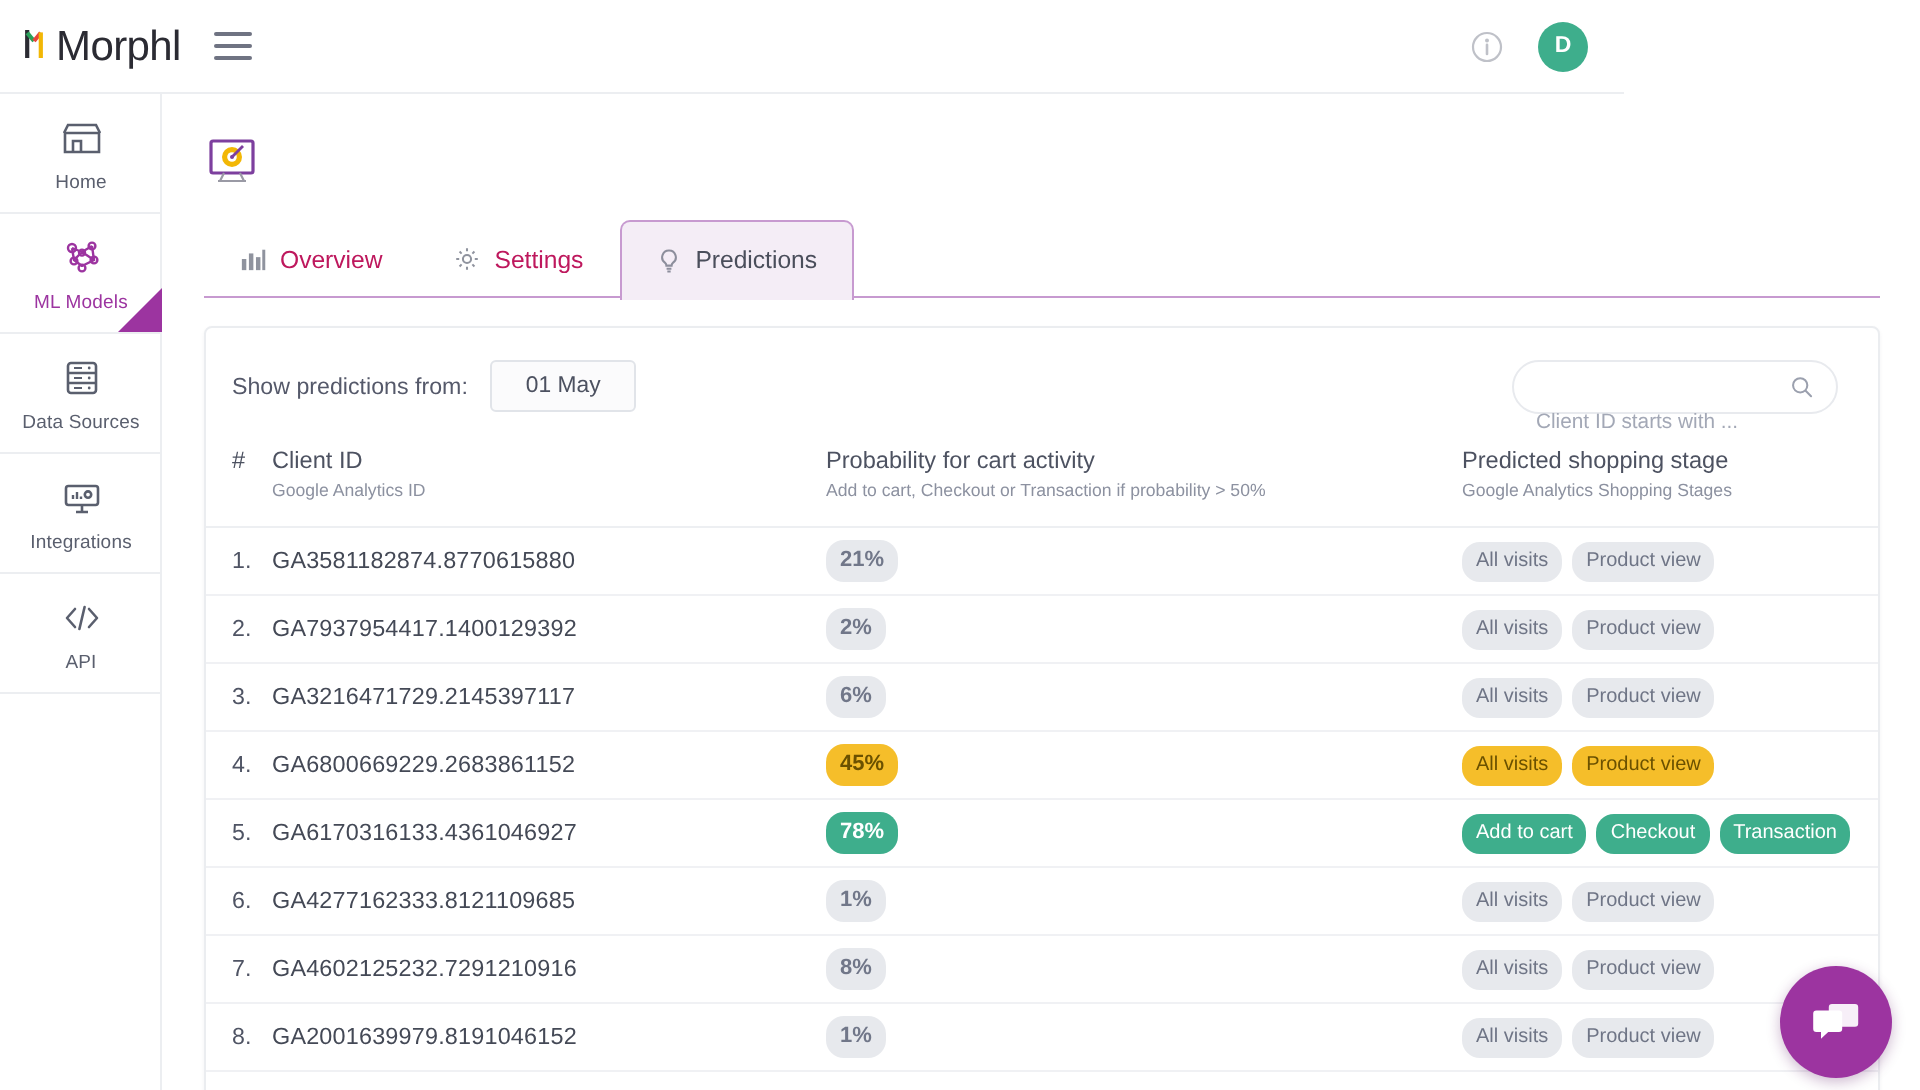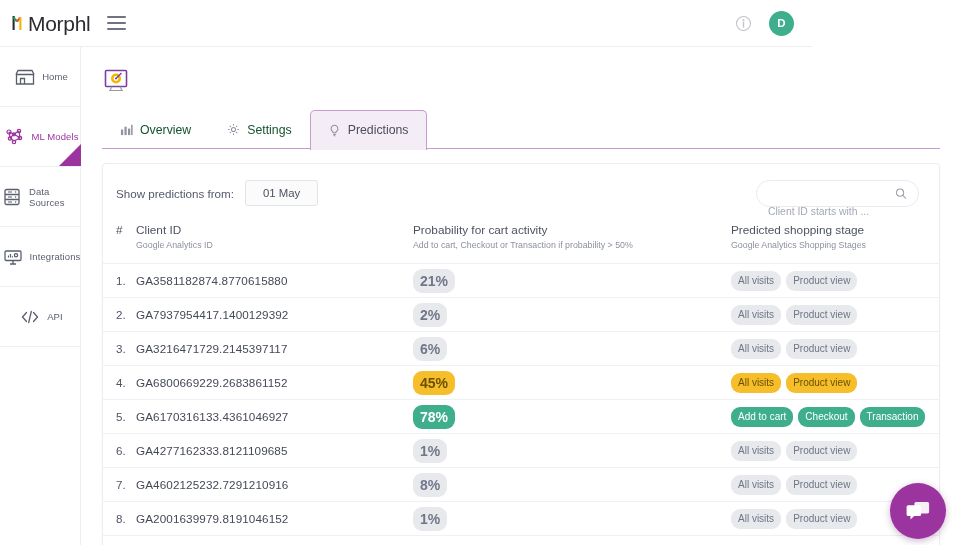--- a/index.html
+++ b/index.html
@@ -47,21 +47,21 @@
   
   .sidebar {
     position: absolute; left: 0; top: 47px;
     width: 81px; height: 498px;
     border-right: 1px solid #eceef1;
     background: #fff;
   }
   .nav-item {
     height: 60px; width: 81px;
     border-bottom: 1px solid #eceef1;
-    display: flex; flex-direction: row;
+    display: flex; flex-direction: column;
     align-items: center; justify-content: center;
     gap: 5px; cursor: pointer; position: relative;
     color: #5a5f6e;
   }
   .nav-item .nav-label { font-size: 9.5px; letter-spacing: .1px; }
   .nav-item.active { color: #9c34a0; }
   .nav-item.active .corner {
     position: absolute; right: 0; bottom: 0;
     width: 0; height: 0;
     border-style: solid; border-width: 0 0 22px 22px;
@@ -78,21 +78,21 @@
   .model-sub { font-size: 9.6px; color: #7b8090; margin-top: 3px; letter-spacing: .05px; }
 
   
   .tabbar {
     margin: 15px 0 0 21px; width: 838px;
     height: 39px; display: flex; align-items: stretch;
     border-bottom: 1.6px solid #c79ad0;
   }
   .tab {
     display: flex; align-items: center; gap: 7px;
-    padding: 0 17px; font-size: 12.3px; color: #14532d;
+    padding: 0 17px; font-size: 12.3px; color: #be185d;
     cursor: pointer; background: transparent;
     border: 1.6px solid transparent; border-bottom: none;
     border-radius: 5px 5px 0 0; position: relative; top: 0;
   }
   .tab.active {
     background: #f4edf6; border-color: #c79ad0;
     color: #4a4e5b; margin-bottom: -1.6px;
   }
   .tab svg { display: block; opacity: .75; }
 
@@ -139,21 +139,21 @@
   .col-id { width: 277px; }
   .col-p  { width: 318px; }
   .col-s  { width: auto; margin-top: 17px; }
 
   tbody td { border-bottom: 1px solid #f0f1f4; height: 34px; vertical-align: middle; }
   .cell-n  { font-size: 11.6px; color: #4f5464; padding-left: 13px; }
   .cell-id { font-size: 11.7px; color: #444956; letter-spacing: .1px; }
 
   .pct {
     display: inline-block; min-width: 28px; text-align: center;
-    font-size: 14px; font-weight: 700; line-height: 1;
+    font-size: 11px; font-weight: 700; line-height: 1;
     padding: 5px 7px; border-radius: 9px;
     background: #e7e9ed; color: #717789;
   }
   .pct.amber { background: #f5be2a; color: #6b5100; }
   .pct.green { background: #3eae8c; color: #ffffff; }
 
   .tag {
     display: inline-block; font-size: 10px; line-height: 1;
     padding: 5px 7px; border-radius: 9px; margin-right: 5px;
     background: #e7e9ed; color: #6f7586;

